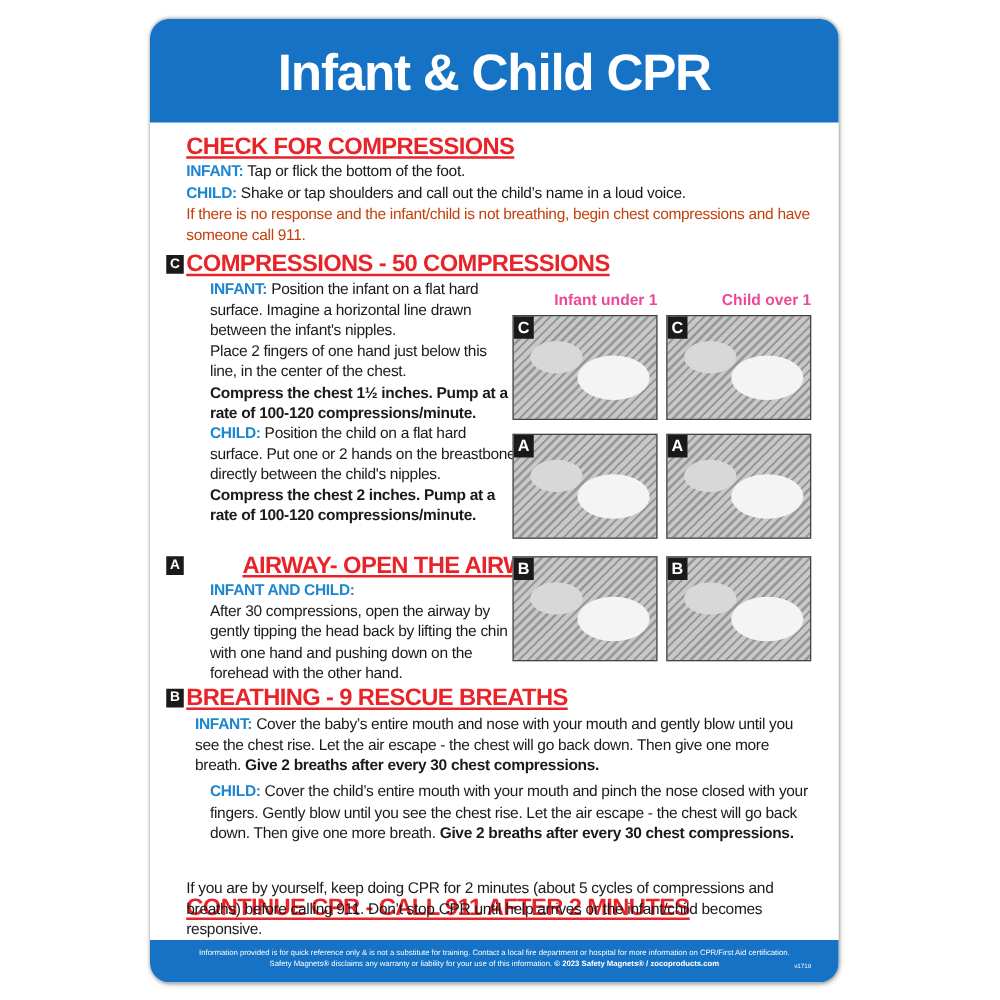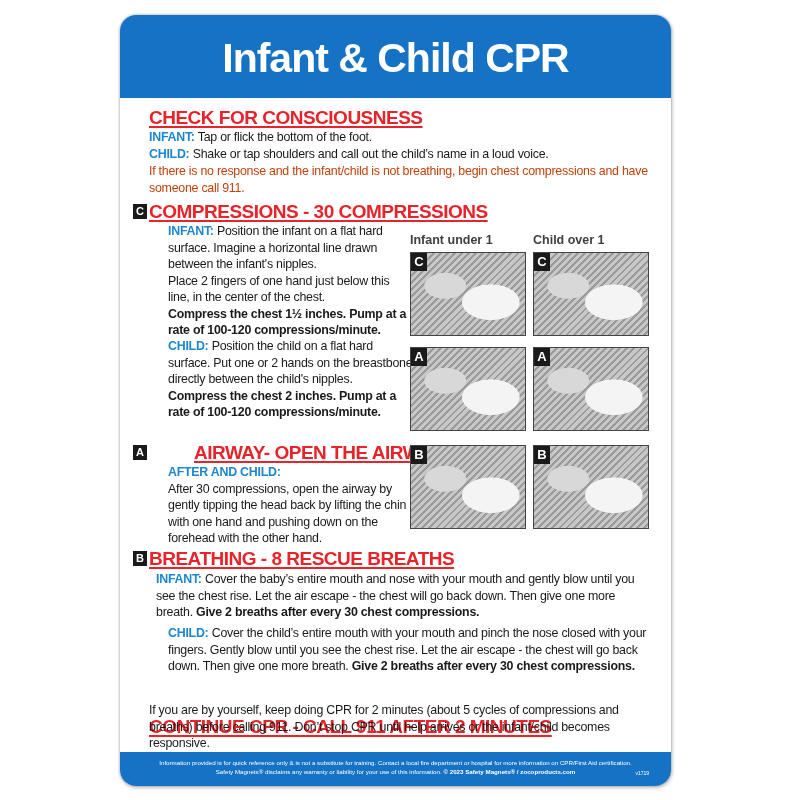--- a/index.html
+++ b/index.html
@@ -33,21 +33,21 @@
     position: absolute; width: 14px; height: 15px; background: #1a1a1a; color: #fff;
     font-weight: bold; font-size: 11px; line-height: 15px; text-align: center;
   }
   .para {
     position: absolute; font-size: 12.4px; line-height: 16.5px; color: #1a1a1a; letter-spacing: -0.25px;
   }
   .lbl { color: #1c86d1; font-weight: bold; }
   .red { color: #c2410c; }
   .b { font-weight: bold; }
   .col-head {
-    position: absolute; color: #404040; font-weight: bold; font-size: 12.5px; text-align: left; width: 116px;
+    position: absolute; color: #ec4899; font-weight: bold; font-size: 12.5px; text-align: right; width: 116px;
   }
   .pic {
     position: absolute; width: 114px; height: 82px; border: 1px solid #444;
     background:
       radial-gradient(ellipse at 70% 60%, #f4f4f4 0 25%, transparent 26%),
       radial-gradient(ellipse at 30% 40%, #d8d8d8 0 18%, transparent 19%),
       repeating-linear-gradient(135deg, #9a9a9a 0 2px, #c8c8c8 2px 5px),
       #bbb;
     overflow: hidden;
   }
@@ -65,54 +65,54 @@
 </style>
 </head>
 <body>
 
 <div class="card">
 
   <div class="header">
     <div class="title">Infant &amp; Child CPR</div>
   </div>
 
-  <div class="sec-title" style="left:29px; top:92px;">CHECK FOR CONSCIOUSNESS</div>
+  <div class="sec-title" style="left:29px; top:92px;">CHECK FOR COMPRESSIONS</div>
   <div class="para" style="left:29px; top:114px; width:510px;">
     <span class="lbl">INFANT:</span>
     <span>Tap or flick the bottom of the foot.</span>
   </div>
   <div class="para" style="left:29px; top:131px; width:510px;">
     <span class="lbl">CHILD:</span>
     <span>Shake or tap shoulders and call out the child’s name in a loud voice.</span>
   </div>
   <div class="para red" style="left:29px; top:148px; width:500px;">If there is no response and the infant/child is not breathing, begin chest compressions and have someone call 911.</div>
 
   <div class="badge" style="left:13px; top:189px;">C</div>
-  <div class="sec-title" style="left:29px; top:186px;">COMPRESSIONS - 30 COMPRESSIONS</div>
+  <div class="sec-title" style="left:29px; top:186px;">COMPRESSIONS - 50 COMPRESSIONS</div>
   <div class="para" style="left:48px; top:208px; width:245px;">
     <span class="lbl">INFANT:</span>
     <span>Position the infant on a flat hard surface. Imagine a horizontal line drawn between the infant's nipples.</span><br>
     <span>Place 2 fingers of one hand just below this line, in the center of the chest.</span><br>
     <span class="b">Compress the chest 1½ inches. Pump at a rate of 100-120 compressions/minute.</span>
   </div>
   <div class="para" style="left:48px; top:323px; width:245px;">
     <span class="lbl">CHILD:</span>
     <span>Position the child on a flat hard surface. Put one or 2 hands on the breastbone directly between the child's nipples.</span><br>
     <span class="b">Compress the chest 2 inches. Pump at a rate of 100-120 compressions/minute.</span>
   </div>
 
   <div class="badge" style="left:13px; top:430px;">A</div>
   <div class="sec-title" style="left:29px; top:427px;margin-left:45px;">AIRWAY- OPEN THE AIRWAY</div>
   <div class="para" style="left:48px; top:449px; width:245px;">
-    <span class="lbl">AFTER AND CHILD:</span><br>
+    <span class="lbl">INFANT AND CHILD:</span><br>
     <span>After 30 compressions, open the airway by gently tipping the head back by lifting the chin with one hand and pushing down on the forehead with the other hand.</span>
   </div>
 
   <div class="badge" style="left:13px; top:536px;">B</div>
-  <div class="sec-title" style="left:29px; top:533px;">BREATHING - 8 RESCUE BREATHS</div>
+  <div class="sec-title" style="left:29px; top:533px;">BREATHING - 9 RESCUE BREATHS</div>
   <div class="para" style="left:36px; top:556px; width:490px;">
     <span class="lbl">INFANT:</span>
     <span>Cover the baby’s entire mouth and nose with your mouth and gently blow until you see the chest rise. Let the air escape - the chest will go back down. Then give one more breath.</span>
     <span class="b">Give 2 breaths after every 30 chest compressions.</span>
   </div>
   <div class="para" style="left:48px; top:610px; width:495px;">
     <span class="lbl">CHILD:</span>
     <span>Cover the child’s entire mouth with your mouth and pinch the nose closed with your fingers. Gently blow until you see the chest rise. Let the air escape - the chest will go back down. Then give one more breath.</span>
     <span class="b">Give 2 breaths after every 30 chest compressions.</span>
   </div>

